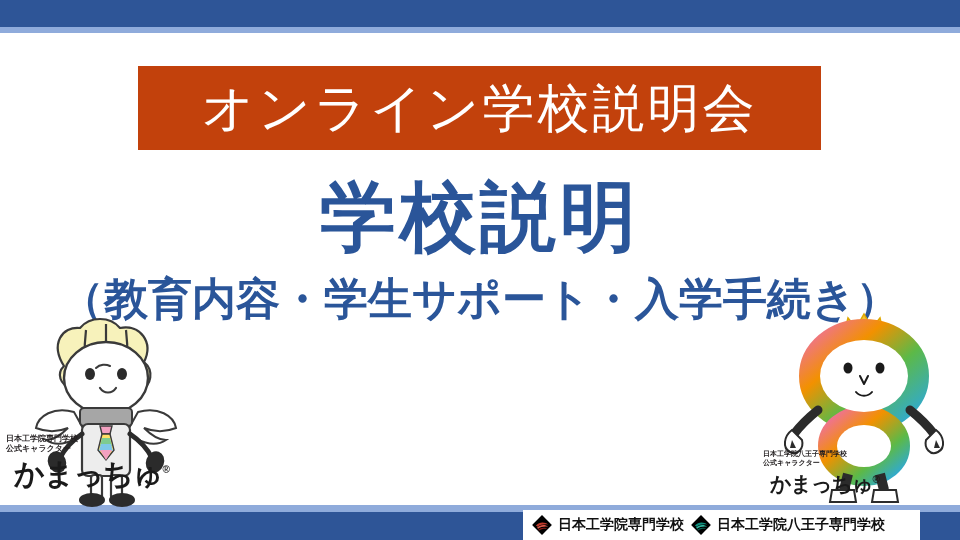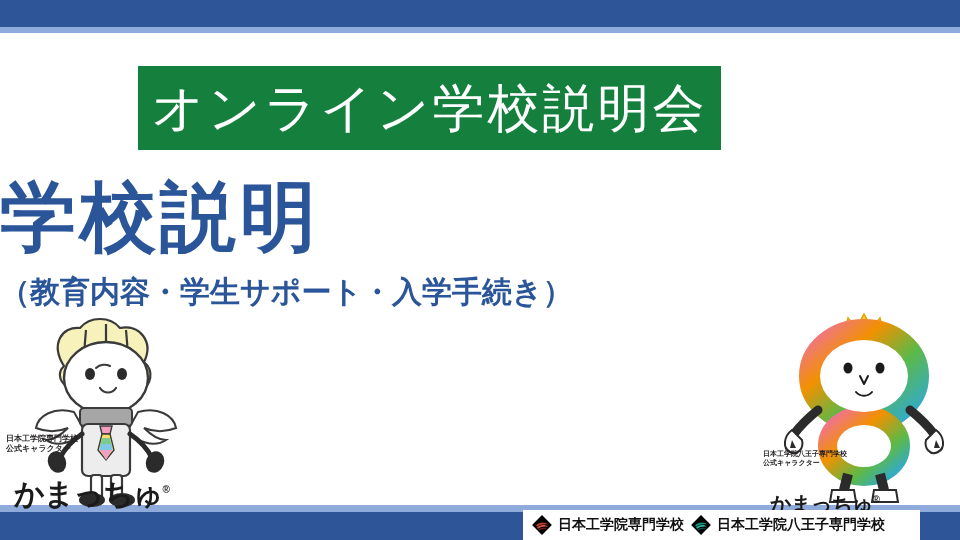--- a/index.html
+++ b/index.html
@@ -52,58 +52,58 @@
     right: 0; top: 33px;
     width: 6px; height: 472px;
     background: #ffffff;
   }
 
   
   .ribbon {
     position: absolute;
     left: 138px;
     top: 66px;
-    width: 583px;
+    width: 683px;
     height: 84px;
-    background: #15803d;
+    background: #c2410c;
     display: flex;
     align-items: center;
     justify-content: center;
   }
   .ribbon-text {
     color: #ffffff;
     font-size: 52px;
     line-height: 1;
     letter-spacing: 3px;
     font-weight: 400;
     white-space: nowrap;
   }
 
   
   .headline {
     position: absolute;
     left: 0;
     top: 178px;
     width: 960px;
-    text-align: left;
+    text-align: center;
     color: #2a5599;
     font-size: 76px;
     line-height: 1.02;
     font-weight: 700;
     letter-spacing: 4px;
     white-space: nowrap;
   }
   .subheadline {
     position: absolute;
     left: 0;
     top: 276px;
     width: 960px;
-    text-align: left;
+    text-align: center;
     color: #2a5599;
-    font-size: 30px;
+    font-size: 44px;
     line-height: 1.05;
     font-weight: 700;
     letter-spacing: 0px;
     white-space: nowrap;
   }
 
   
   .character {
     position: absolute;
   }
@@ -125,21 +125,20 @@
   .cap-right {
     left: 763px;
     top: 450px;
     font-size: 7px;
   }
   .char-name {
     position: absolute;
     color: #1a1a1a;
     font-weight: 700;
     white-space: nowrap;
-    margin-top: 20px;
   }
   .name-left {
     left: 14px;
     top: 454px;
     font-size: 30px;
     letter-spacing: -1px;
   }
   .name-right {
     left: 770px;
     top: 470px;

